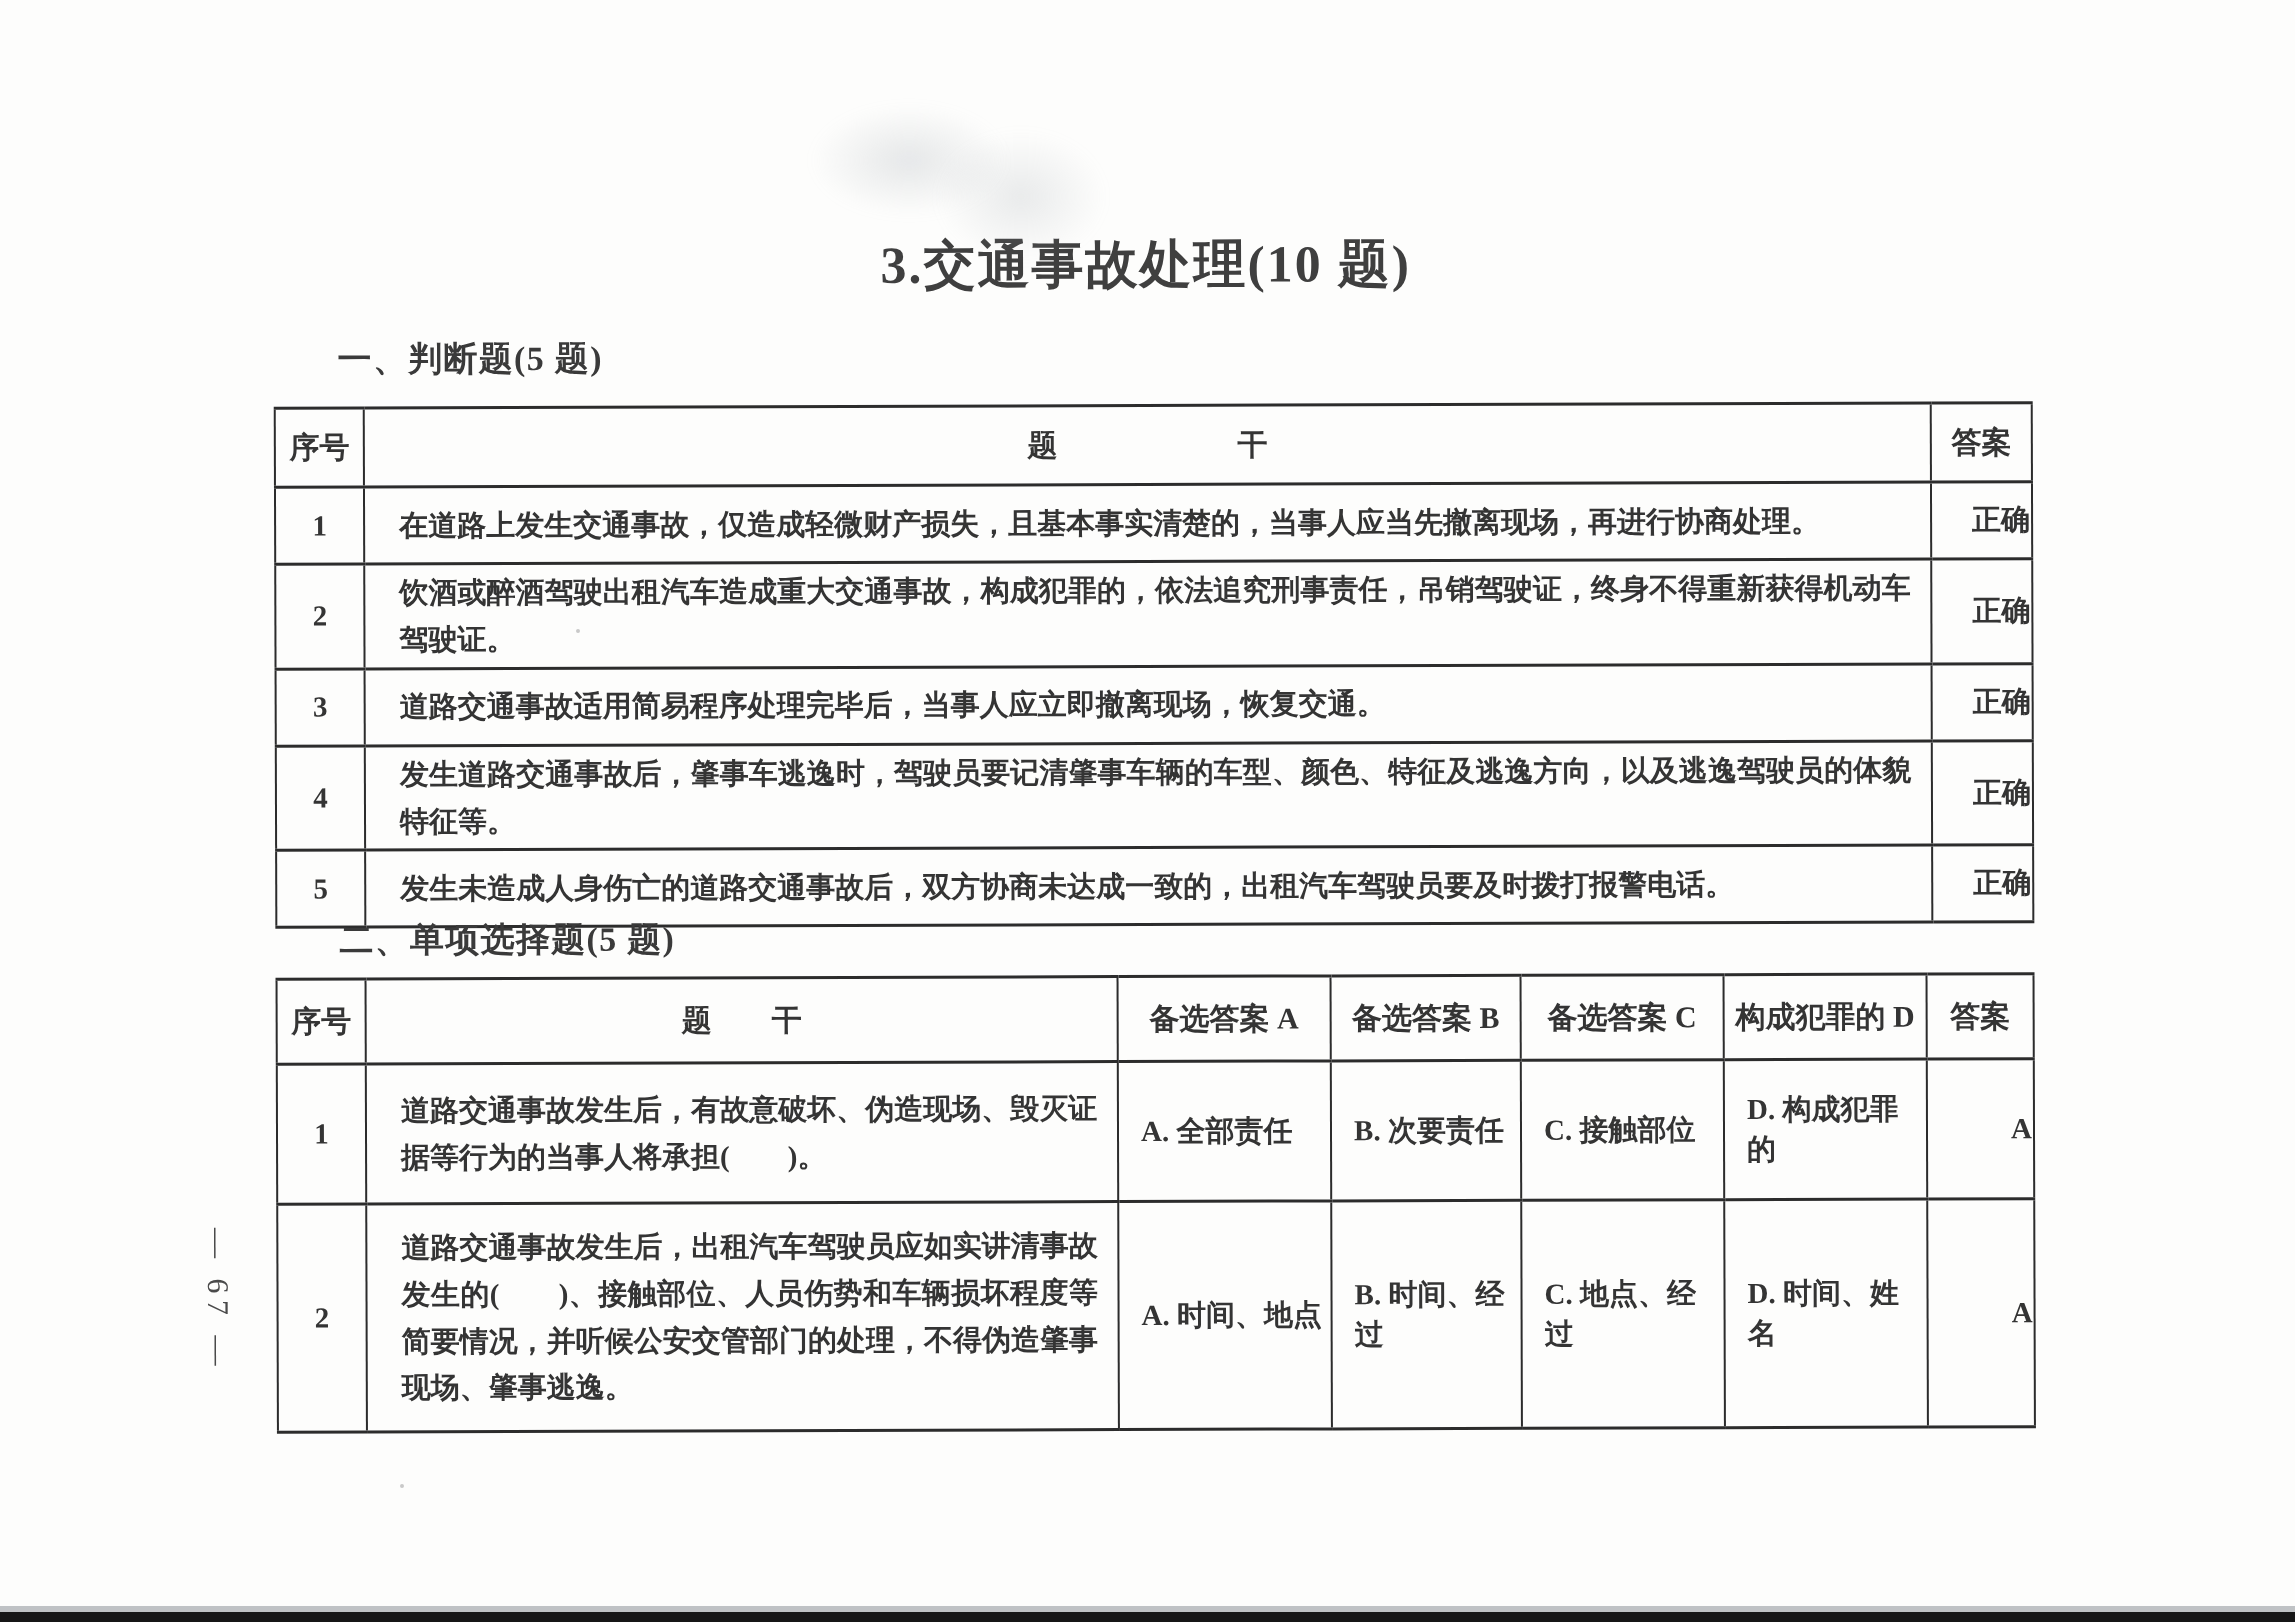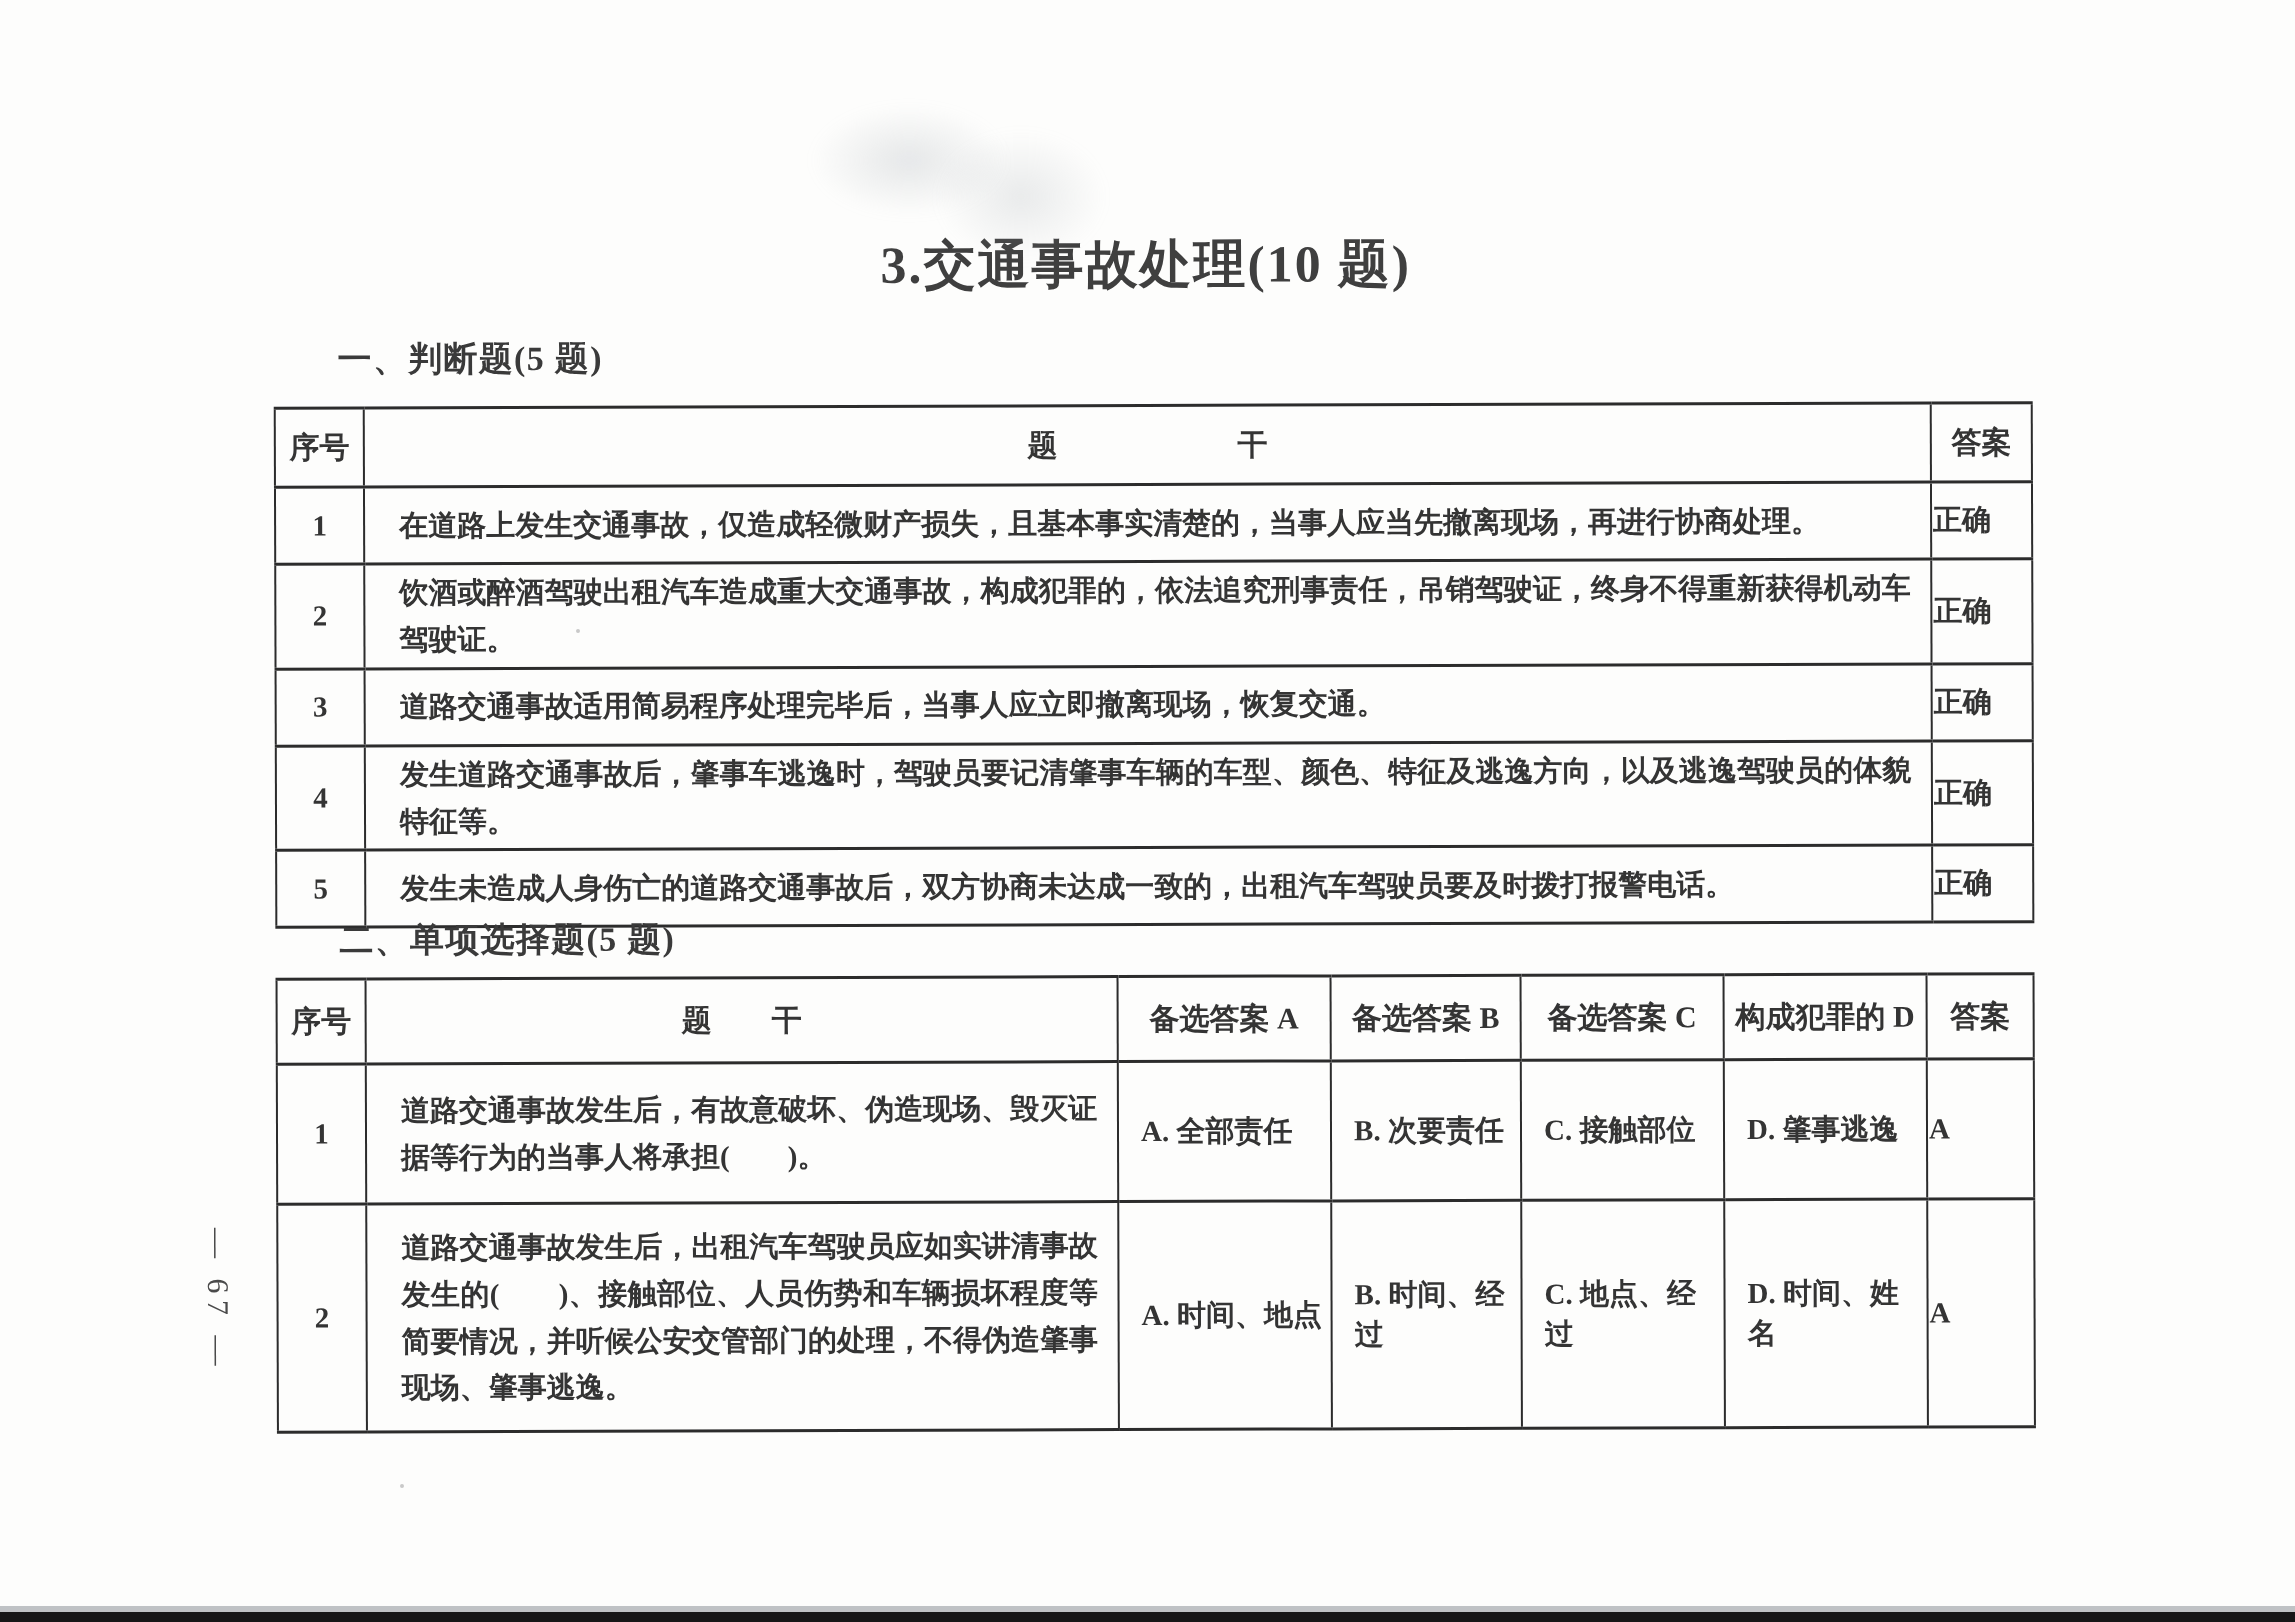--- a/index.html
+++ b/index.html
@@ -57,21 +57,21 @@
   tr.t2-header{height:85px;}
   tr.t2-row1{height:140px;}
   tr.t2-row2{height:228px;}
   td.num-cell{text-align:center;}
   td.stem-cell{
     padding:3.9px 19.6px 3.9px 34px;
     text-align:justify;
     line-height:1.62;
   }
   td.opt-cell{padding-left:22px;}
-  td.ans-cell{text-align:left;}
+  td.ans-cell{text-align:right;}
   .page-number{
     position:absolute;left:148px;top:1212px;
     width:137px;height:170px;
     display:flex;align-items:center;justify-content:center;
     transform:rotate(90deg);
     font-size:30px;color:#4a4a4a;
     letter-spacing:6.5px;white-space:nowrap;
     font-weight:normal;
   }
   .smudge{
@@ -172,21 +172,21 @@
         <td class="hdr">备选答案 C</td>
         <td class="hdr">构成犯罪的 D</td>
         <td class="hdr">答案</td>
       </tr>
       <tr class="t2-row1">
         <td class="num-cell">1</td>
         <td class="stem-cell">道路交通事故发生后，有故意破坏、伪造现场、毁灭证据等行为的当事人将承担(　　)。</td>
         <td class="opt-cell">A. 全部责任</td>
         <td class="opt-cell">B. 次要责任</td>
         <td class="opt-cell">C. 接触部位</td>
-        <td class="opt-cell">D. 肇事逃逸</td>
+        <td class="opt-cell">D. 构成犯罪的</td>
         <td class="ans-cell">A</td>
       </tr>
       <tr class="t2-row2">
         <td class="num-cell">2</td>
         <td class="stem-cell">道路交通事故发生后，出租汽车驾驶员应如实讲清事故发生的(　　)、接触部位、人员伤势和车辆损坏程度等简要情况，并听候公安交管部门的处理，不得伪造肇事现场、肇事逃逸。</td>
         <td class="opt-cell">A. 时间、地点</td>
         <td class="opt-cell">B. 时间、经过</td>
         <td class="opt-cell">C. 地点、经过</td>
         <td class="opt-cell">D. 时间、姓名</td>
         <td class="ans-cell">A</td>

